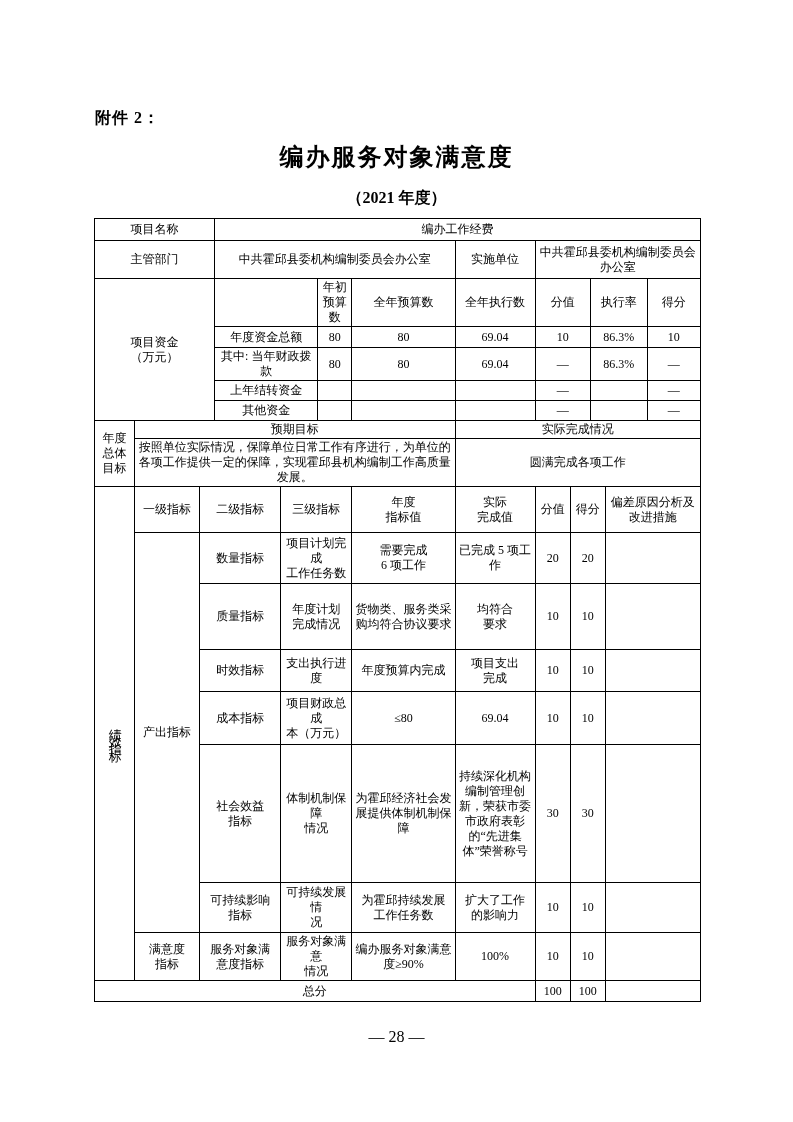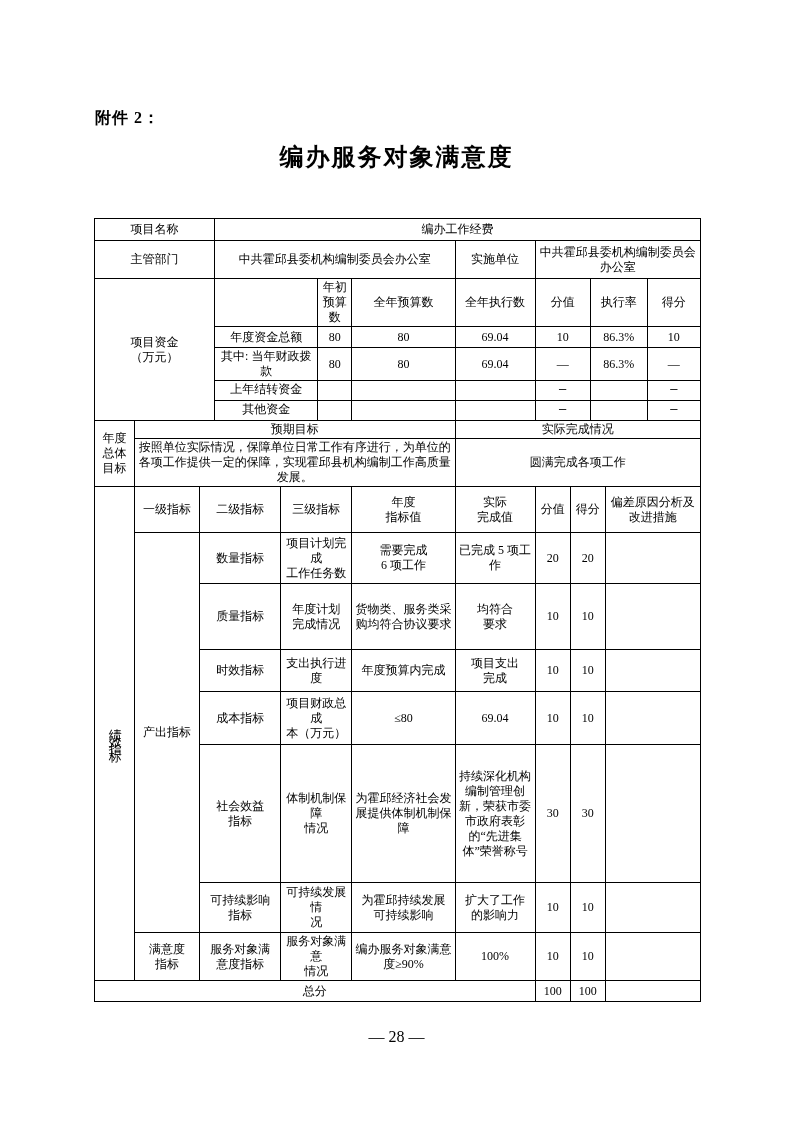--- a/index.html
+++ b/index.html
@@ -67,41 +67,42 @@
   .nowrap { white-space: nowrap; }
   .goal-text { line-height: 1.18; padding: 1px 5px; }
   .vcell { padding: 0; }
   .vtext {
     display: inline-block;
     writing-mode: vertical-lr;
     text-orientation: upright;
     letter-spacing: 7px;
     font-size: 13px;
   }
-  tr.h18 { height: 18px; } tr.h20 { height: 20px; font-family: Liberation Mono, monospace; } tr.h21 { height: 21px; }
+  tr.h18 { height: 18px; } tr.h20 { height: 20px; } tr.h21 { height: 21px; }
   tr.h22 { height: 22px; } tr.h38 { height: 38px; } tr.h40 { height: 40px; }
   tr.h42 { height: 42px; } tr.h46 { height: 46px; } tr.h47 { height: 47px; }
   tr.h50 { height: 50px; } tr.h51 { height: 51px; } tr.h53 { height: 53px; }
   tr.h66 { height: 66px; } tr.h138 { height: 138px; }
   .page-number {
     position: absolute;
     top: 1028px;
     left: 0;
     width: 100%;
     text-align: center;
     font-size: 16px;
   }
 </style>
 </head>
 <body>
 
 <div class="page">
 
   <div class="attachment">附件 2：</div>
   <h1 class="title">编办服务对象满意度</h1>
+  <div class="subtitle">（2021 年度）</div>
 
   <table class="eval">
     <colgroup>
       <col style="width:40px">
         <col style="width:65px">
         <col style="width:15px">
       <col style="width:66px">
         <col style="width:37px">
         <col style="width:34px">
       <col style="width:103px">
@@ -251,21 +252,21 @@
         <td>30</td>
         <td colspan="2">30</td>
         <td colspan="2"></td>
       </tr>
       <tr class="h50">
         <td colspan="2">可持续影响
 指标</td>
         <td colspan="2" class="fs10">可持续发展情
 况</td>
         <td class="fs11">为霍邱持续发展
-可持续影响</td>
+工作任务数</td>
         <td class="fs11">扩大了工作
 的影响力</td>
         <td>10</td>
         <td colspan="2">10</td>
         <td colspan="2"></td>
       </tr>
 
       <tr class="h47">
         <td>满意度
 指标</td>

